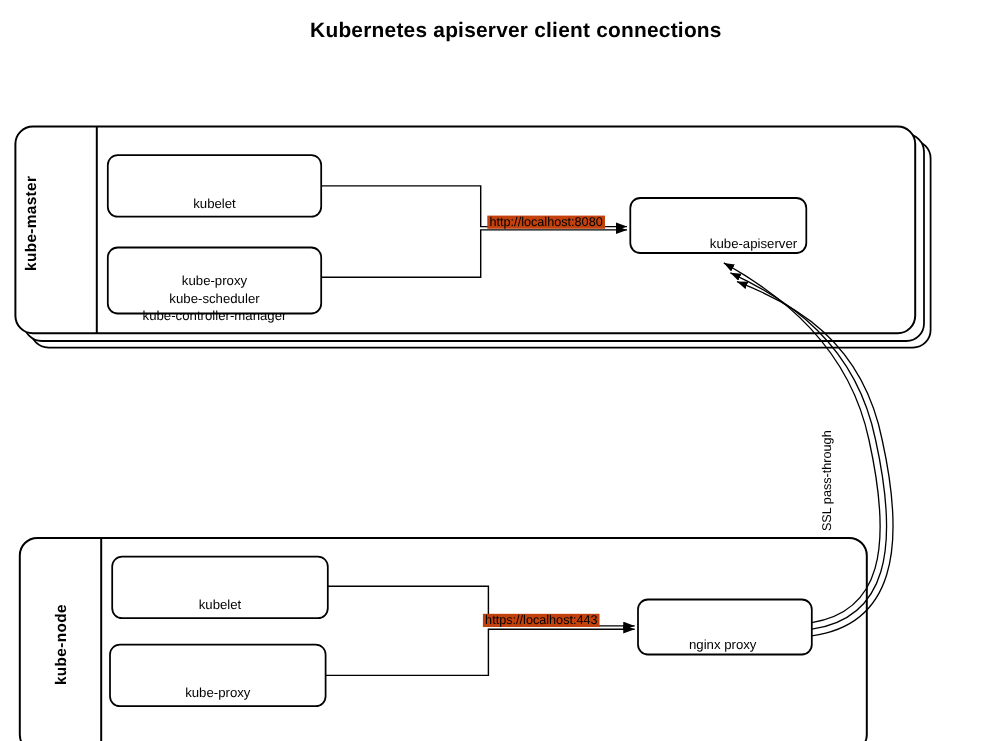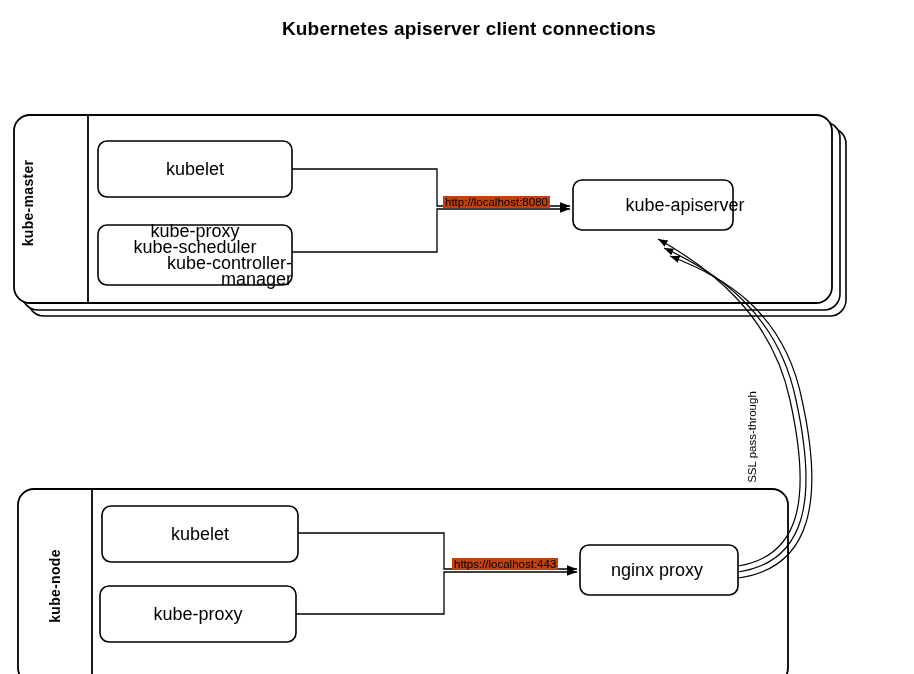--- a/index.html
+++ b/index.html
@@ -31,23 +31,24 @@
     left: 0;
     width: 914px;
     height: 674px;
   }
   .box-label {
     position: absolute;
     display: flex;
     align-items: center;
     justify-content: center;
     text-align: right;
-    font-size: 18px;
+    font-size: 12px;
     line-height: 16px;
     pointer-events: none;
+    margin-top: 16px;
   }
   .side-label {
     position: absolute;
     font-size: 14px;
     font-weight: bold;
     letter-spacing: 0.3px;
     transform-origin: 50% 50%;
     white-space: nowrap;
   }
   .edge-label {
@@ -145,14 +146,14 @@
 
 <div class="box-label" style="left:573px; top:180px; width:160px; height:50px;padding-left:32px;">kube-apiserver</div>
 
 <div class="box-label" style="left:102px; top:506px; width:196px; height:56px;">kubelet</div>
 
 <div class="box-label" style="left:100px; top:586px; width:196px; height:56px;">kube-proxy</div>
 
 <div class="box-label" style="left:580px; top:545px; width:154px; height:50px;border-radius:24px;">nginx proxy</div>
 
 <div class="edge-label" style="left:443px; top:196px;">http://localhost:8080</div>
-<div class="edge-label" style="left:452px; top:558px;">https://localhost:443</div>
+<div class="edge-label" style="left:439px; top:558px;">https://localhost:443</div>
 <div class="vert-edge-label" style="left:752px; top:437px; transform: translate(-50%,-50%) rotate(-90deg);">SSL pass-through</div>
 
 </body></html>

